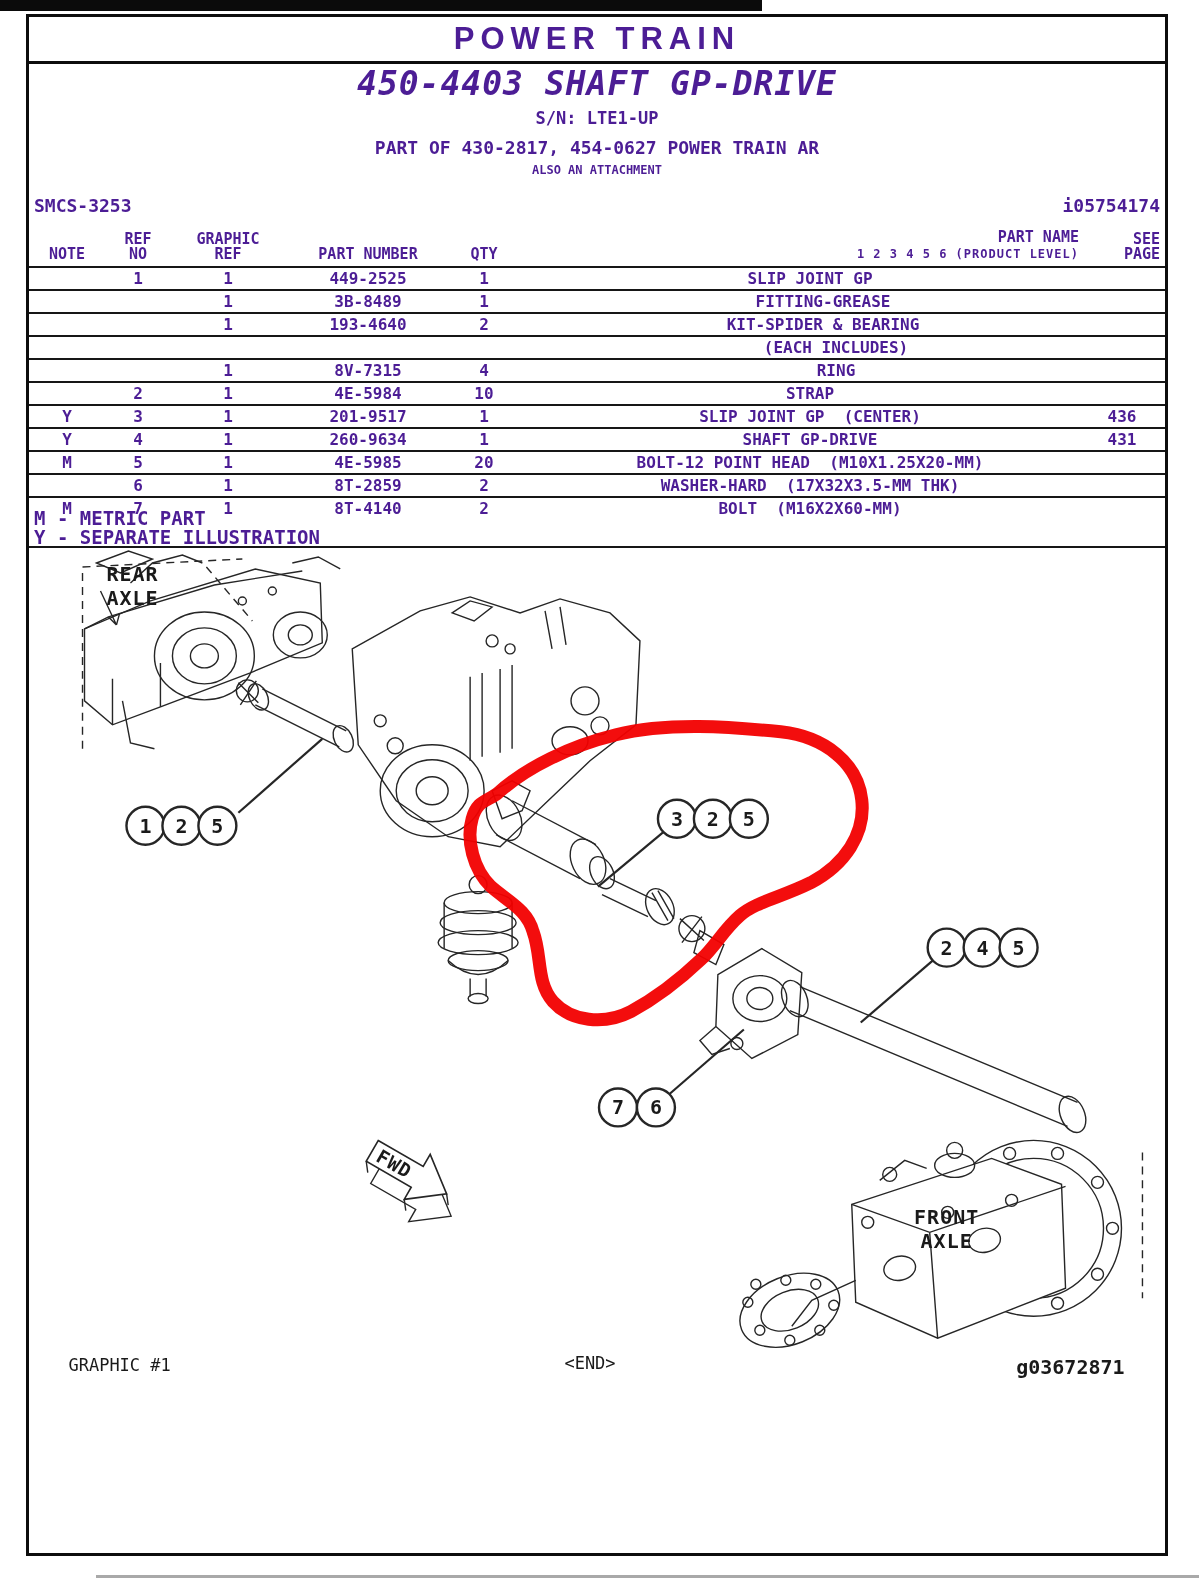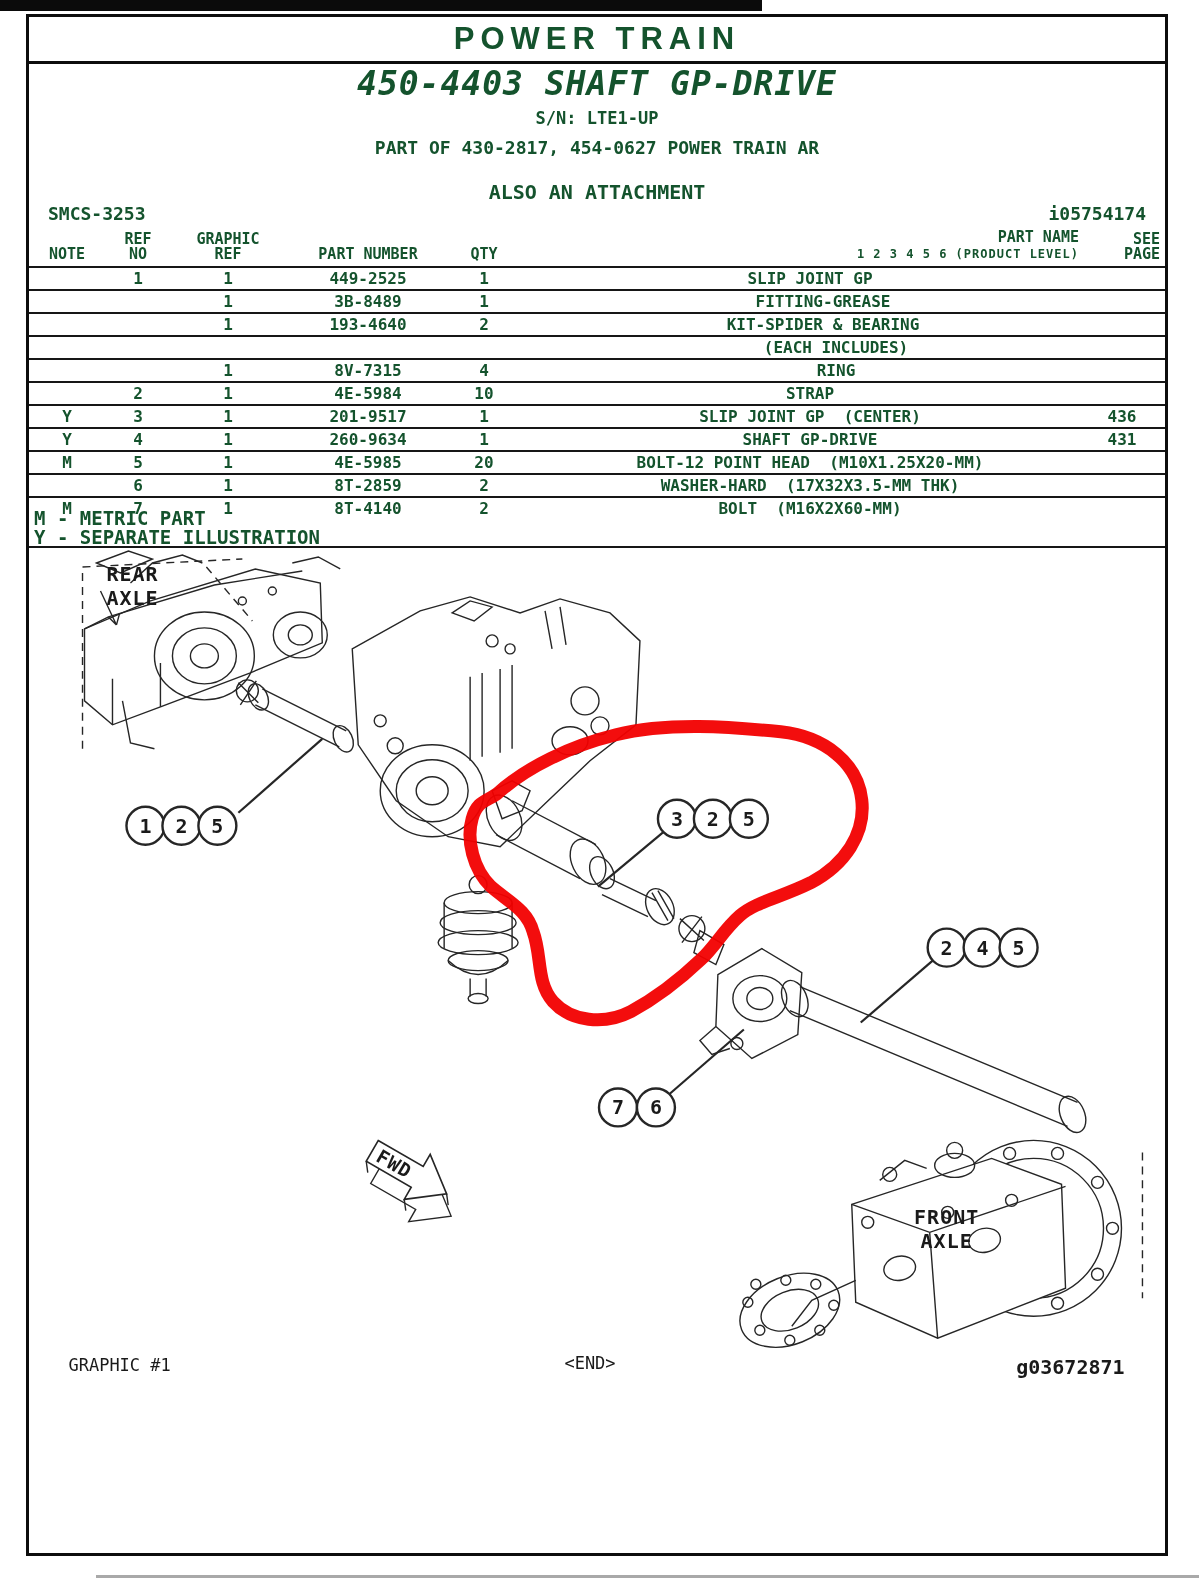--- a/index.html
+++ b/index.html
@@ -1,29 +1,29 @@
 <!DOCTYPE html>
 <html><head>
 <meta charset="utf-8">
 <style>
   html,body{margin:0;padding:0;background:#ffffff;}
   .page{position:relative;width:1199px;height:1588px;background:#fff;overflow:hidden;
-        font-family:"DejaVu Sans Mono",monospace;color:#14532d;}
+        font-family:"DejaVu Sans Mono",monospace;color:#4c1d95;}
   .scan-top{position:absolute;left:0;top:0;width:762px;height:11px;background:#0b0b0b;}
   .bottom-line{position:absolute;left:96px;top:1575px;width:1103px;height:3px;background:#a9a9a9;}
   .frame{position:absolute;left:26px;top:14px;width:1136px;height:1536px;border:3px solid #0d0d0d;}
   .title-bar{height:44px;border-bottom:3px solid #0d0d0d;display:flex;align-items:center;justify-content:center;
              font-family:"Liberation Sans",sans-serif;font-weight:700;font-size:31px;letter-spacing:6px;}
   .subhead{text-align:center;}
   .doc-title{font-style:italic;font-weight:700;font-size:33px;letter-spacing:1px;}
   .serial{margin-top:5px;font-weight:700;font-size:17px;}
   .partof{margin-top:9px;font-weight:700;font-size:18px;}
-  .attach{margin-top:22px;font-weight:700;font-size:20px;}
+  .attach{margin-top:5px;font-weight:700;font-size:12px;}
   .meta{position:absolute;left:0;top:178px;width:100%;display:flex;justify-content:space-between;
-        font-weight:700;font-size:18px;box-sizing:border-box;padding:0 19px;margin-top:8px;}
+        font-weight:700;font-size:18px;box-sizing:border-box;padding:0 5px;}
   table.parts{position:absolute;left:0;top:211px;width:1136px;border-collapse:collapse;table-layout:fixed;
         font-weight:700;font-size:16px;}
   table.parts col.w-note{width:76px}table.parts col.w-ref{width:66px}table.parts col.w-gref{width:114px}
   table.parts col.w-pn{width:166px}table.parts col.w-qty{width:66px}table.parts col.w-name{width:562px}
   table.parts col.w-page{width:86px}
   table.parts th{vertical-align:bottom;font-size:15px;line-height:15px;padding:2px 0 4px 0;font-weight:700;text-align:center;}
   table.parts th.h-name{text-align:right;}
   table.parts th .plevel{font-size:12px;letter-spacing:1px;margin-top:2px;font-weight:700;}
   table.parts td{padding:1px 0;line-height:19px;text-align:center;white-space:pre;}
   table.parts tr{border-top:2px solid #161616;}

